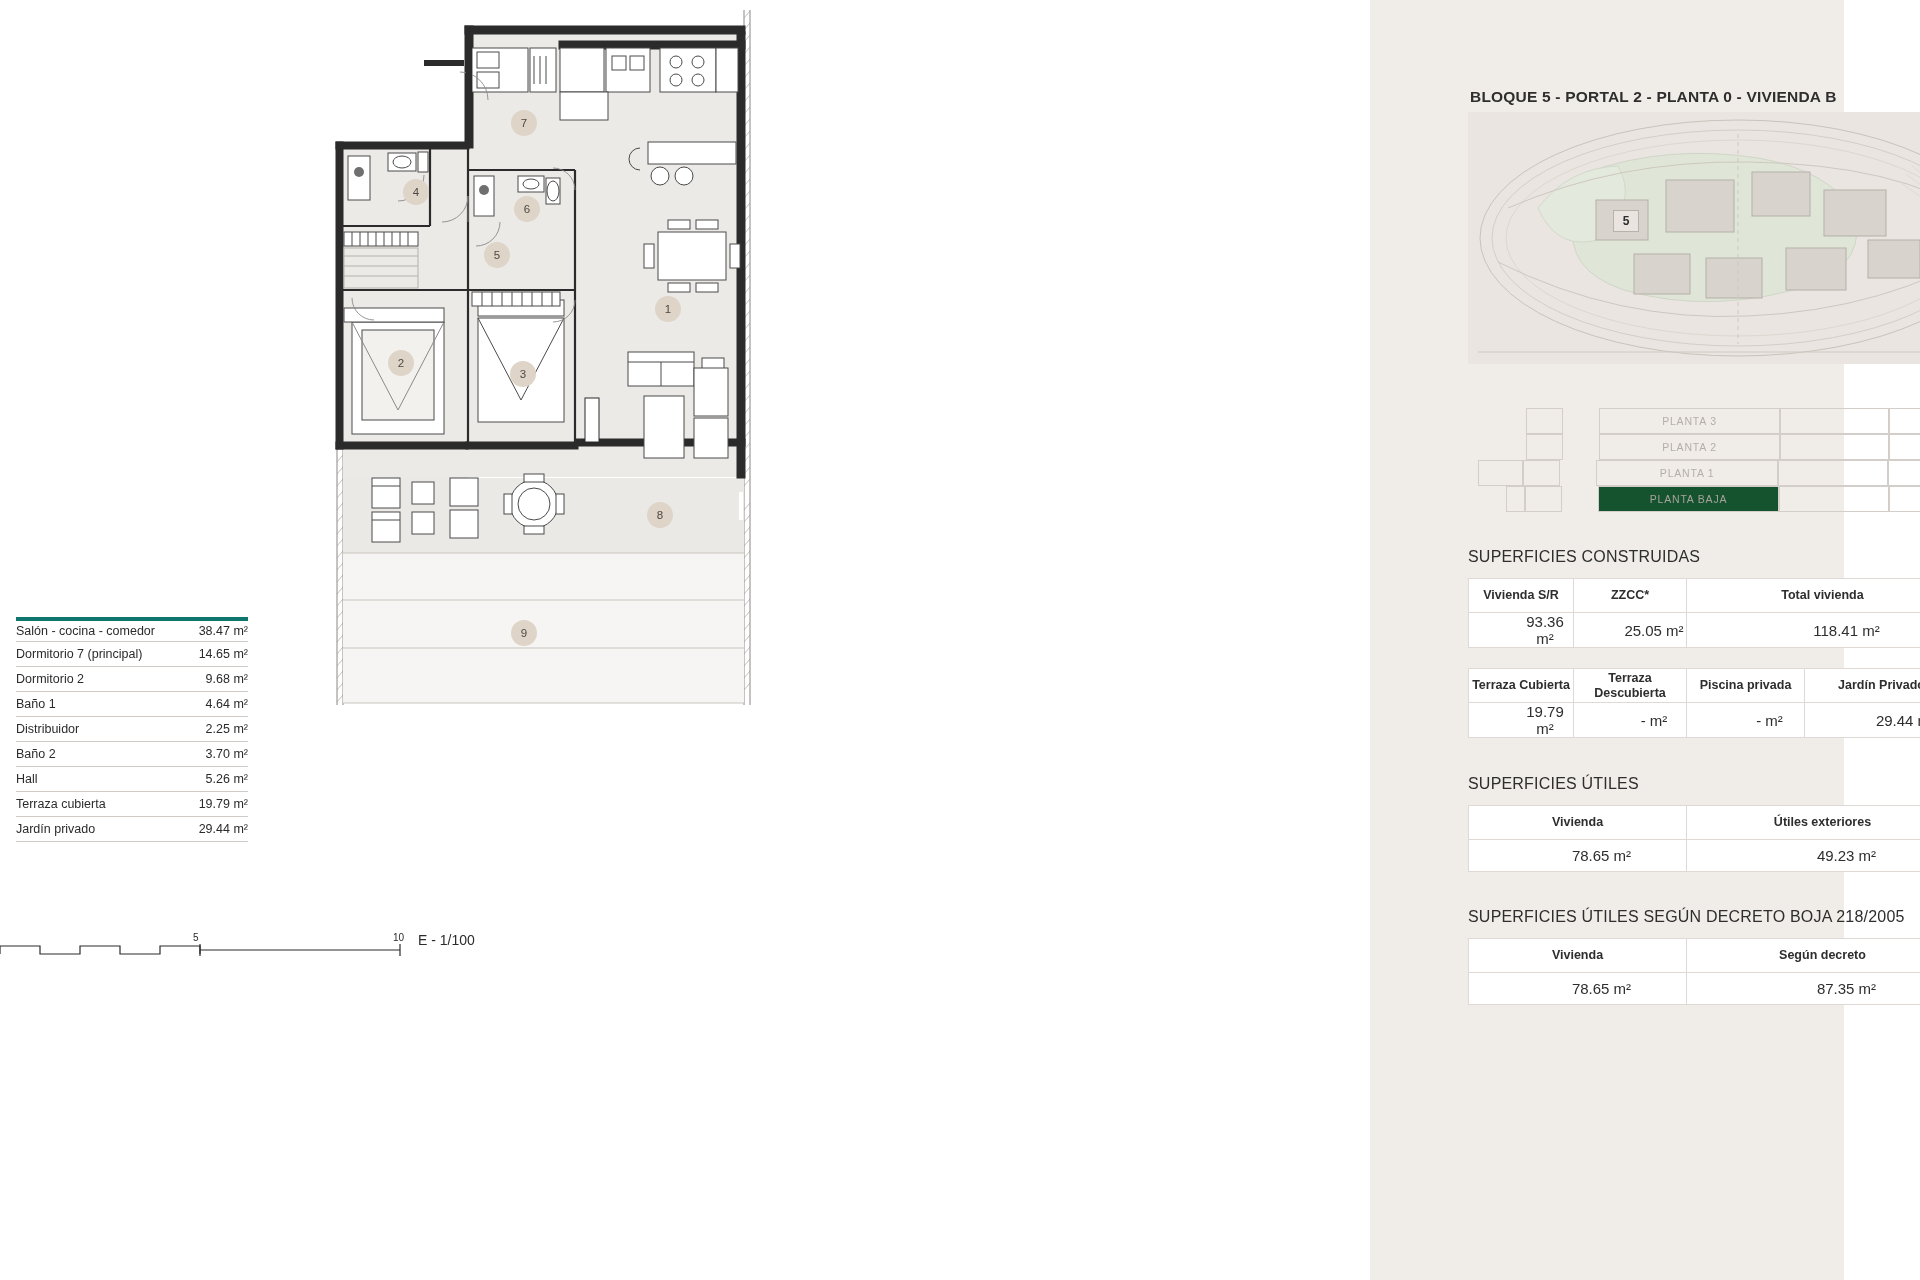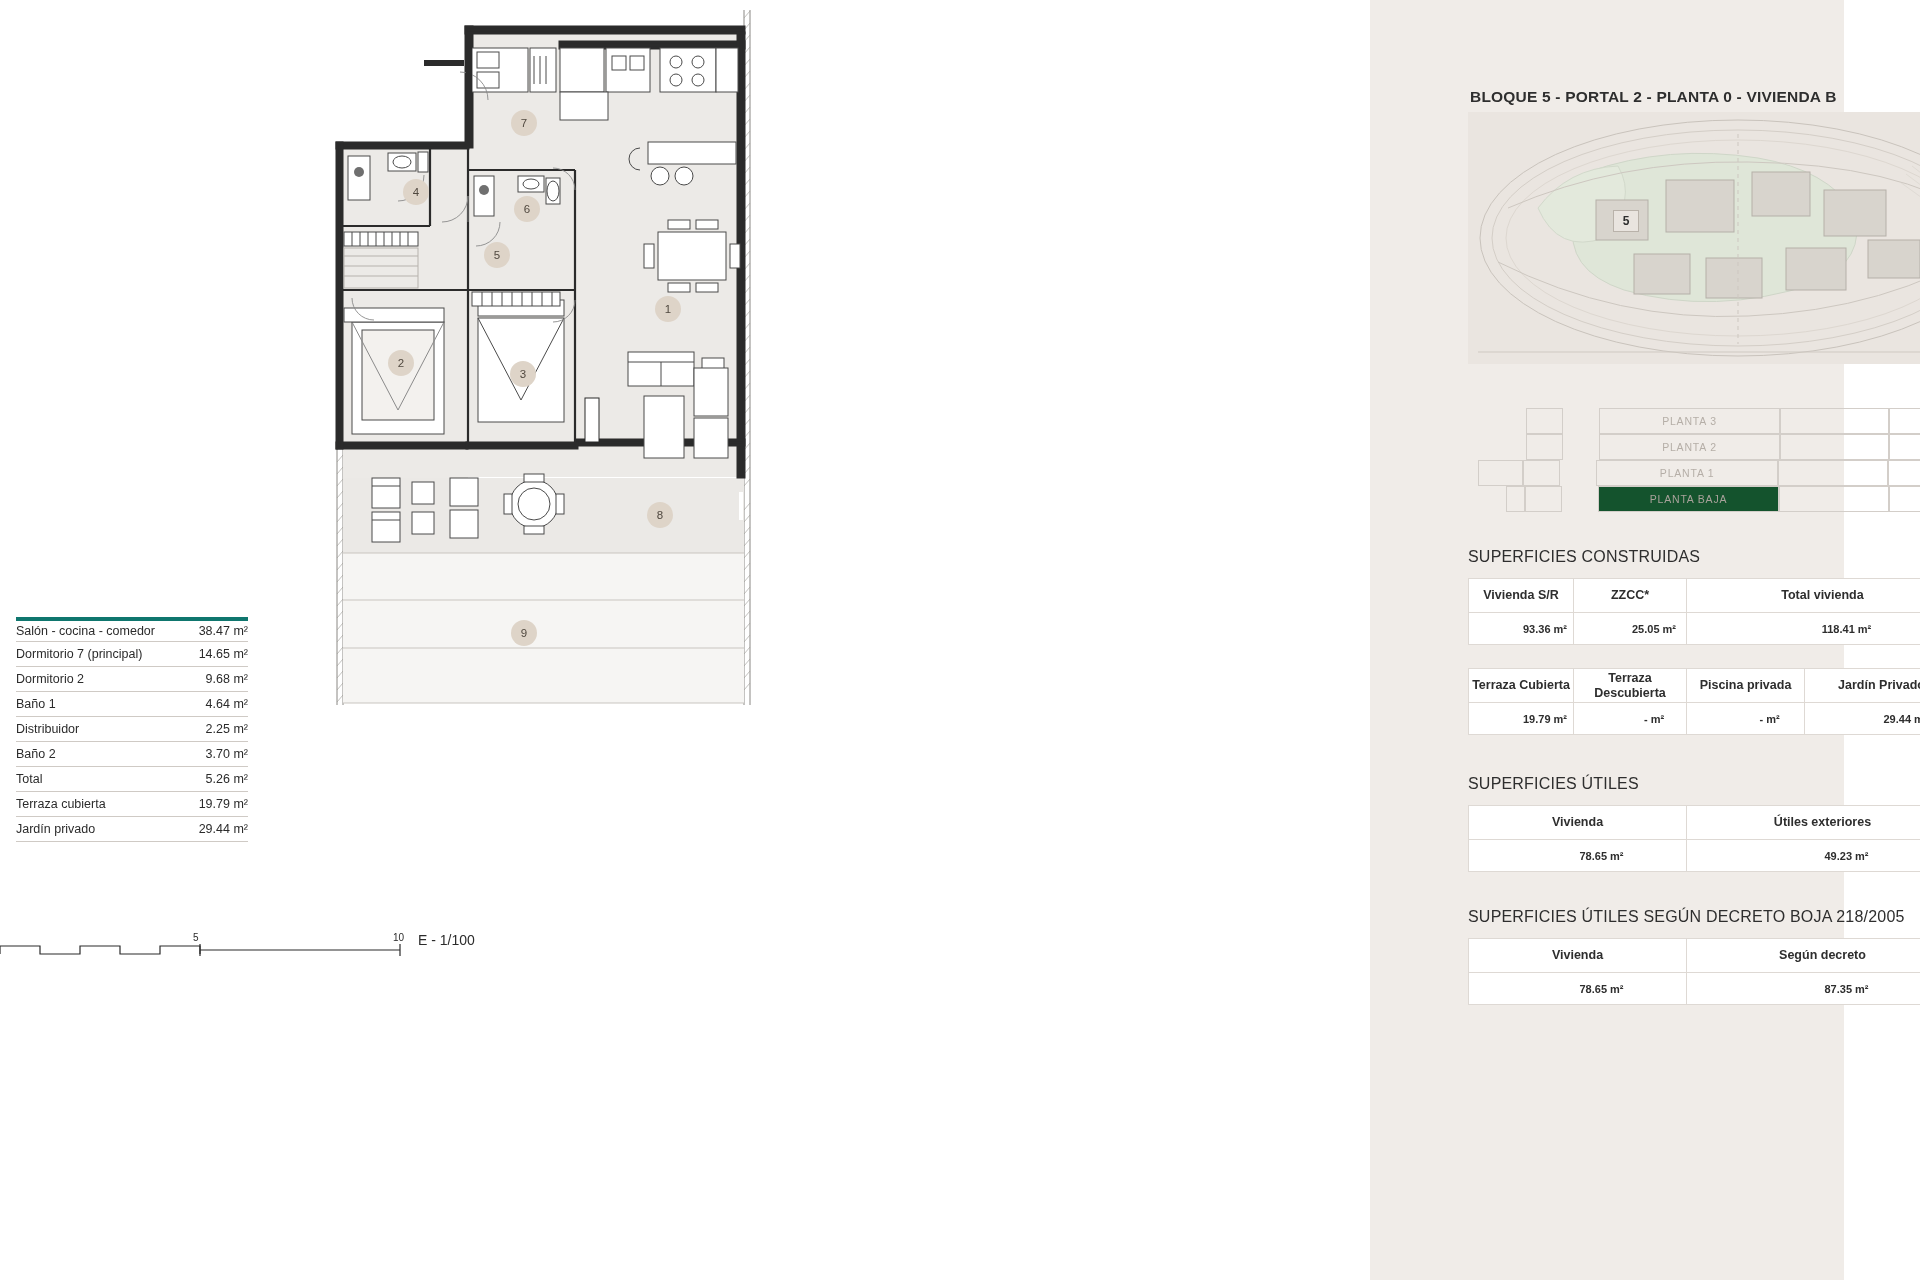--- a/index.html
+++ b/index.html
@@ -106,22 +106,22 @@
     color: #2e2e2e;
     padding: 0;
   }
   table.sup th {
     font-size: 12.5px;
     font-weight: bold;
     height: 34px;
     line-height: 1.15;
   }
   table.sup td {
-    font-size: 11px;
-    font-weight: bold;
+    font-size: 15px;
+    font-weight: normal;
     height: 32px;
     padding-left: 48px;
   }
 
   
   #plan {
     position: absolute;
     left: 0; top: 0;
     width: 1370px; height: 1280px;
   }
@@ -524,21 +524,21 @@
       </div>
       <div class="legend-row">
         <span class="legend-name">Distribuidor</span>
         <span class="legend-area">2.25 m²</span>
       </div>
       <div class="legend-row">
         <span class="legend-name">Baño 2</span>
         <span class="legend-area">3.70 m²</span>
       </div>
       <div class="legend-row">
-        <span class="legend-name">Total</span>
+        <span class="legend-name">Hall</span>
         <span class="legend-area">5.26 m²</span>
       </div>
       <div class="legend-row">
         <span class="legend-name">Terraza cubierta</span>
         <span class="legend-area">19.79 m²</span>
       </div>
       <div class="legend-row">
         <span class="legend-name">Jardín privado</span>
         <span class="legend-area">29.44 m²</span>
       </div>

